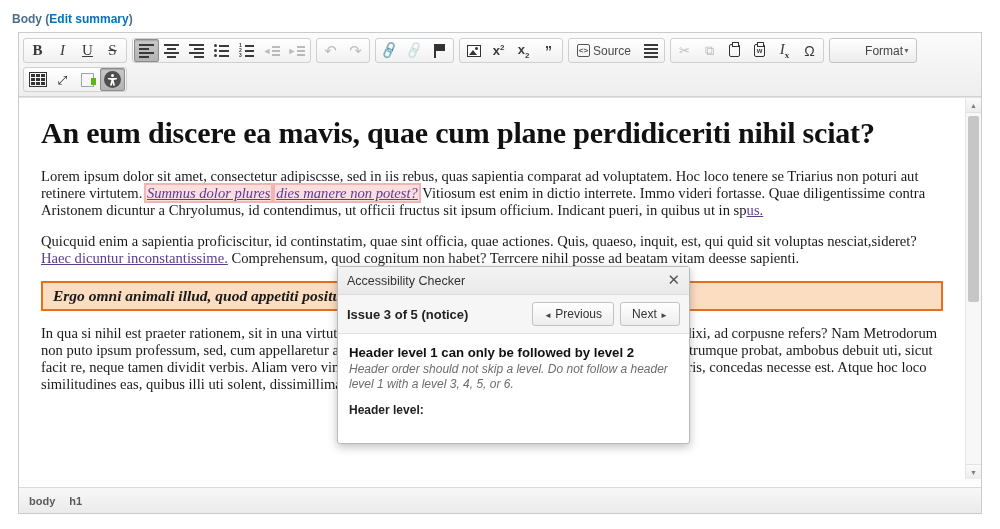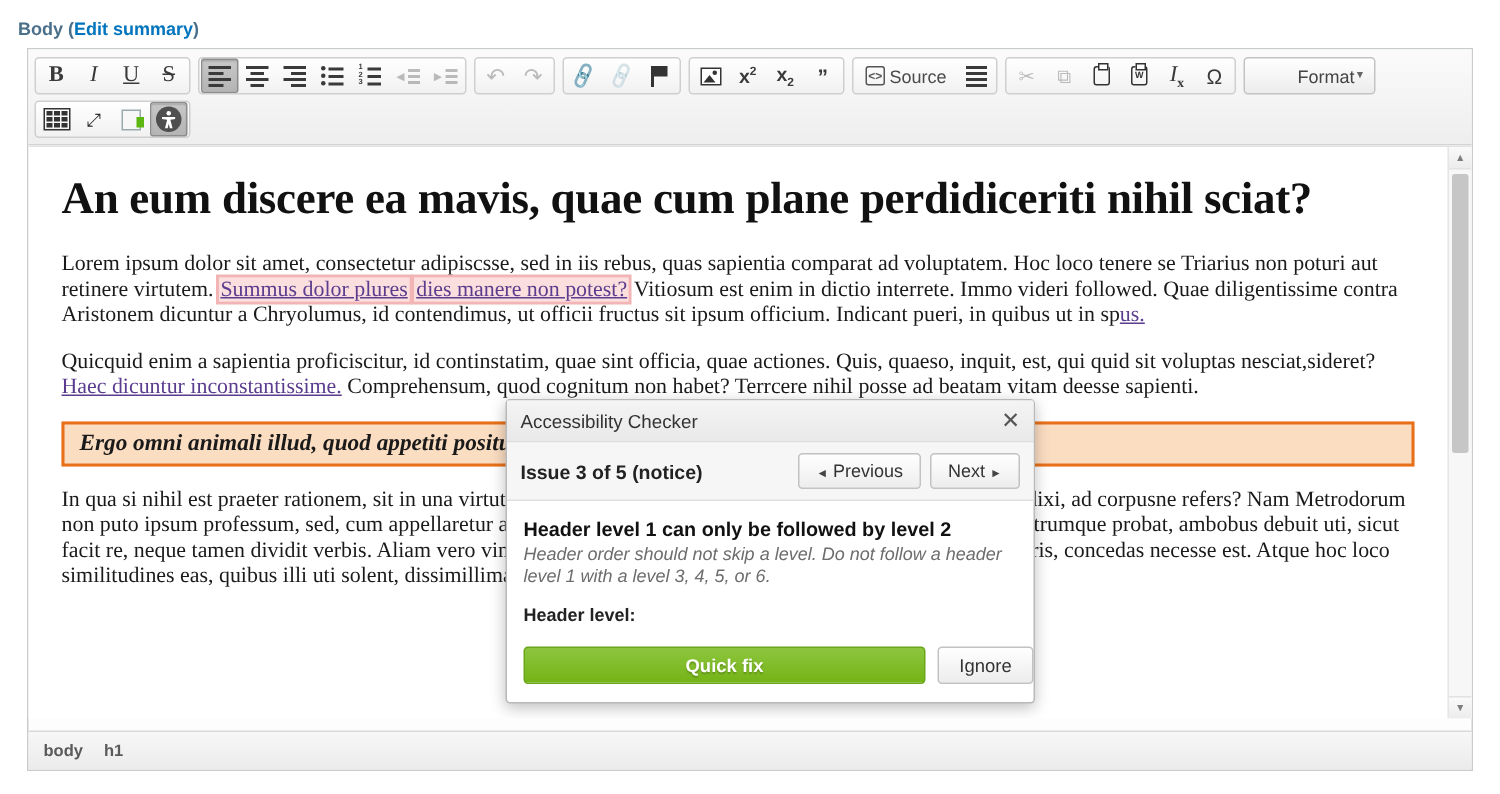--- a/index.html
+++ b/index.html
@@ -173,20 +173,21 @@
     color:#111;
   }
   #canvas p {
     font-size:14.6px; line-height:17px; margin:0 0 14px 0;
     text-align:left;
   }
   #canvas a { color:#5b3c8e; text-decoration:underline; }
   .a11y-flagged {
     background:#fbdede;
     outline:2px solid #f2b4b4;
+    font-style:italic;
     padding:0 1px;
   }
   .quote-block {
     border:2px solid #e8701a;
     background:#fbddc2;
     font-style:italic; font-weight:bold;
     font-size:15.5px;
     padding:4px 10px;
     margin:0 0 14px 0;
     color:#1a1a1a;
@@ -519,21 +520,21 @@
     </div>
   </div>
 
   <div id="canvas-wrap">
     <div id="canvas">
 
       <h1>An eum discere ea mavis, quae cum plane perdidiceriti nihil sciat?</h1>
 
       <p><span>Lorem ipsum dolor sit amet, consectetur adipisc</span><span>sse, sed in iis rebus, quas sapientia comparat ad</span>
       <span>voluptatem. Hoc loco tenere se Triarius non potu</span><span>ri aut retinere virtutem. </span><a href="#" class="a11y-flagged">Summus dolor plures</a>
-      <a href="#" class="a11y-flagged">dies manere non potest?</a><span> Vitiosum est enim in di</span><span>ctio interrete. Immo videri followed. Quae</span>
+      <a href="#" class="a11y-flagged">dies manere non potest?</a><span> Vitiosum est enim in di</span><span>ctio interrete. Immo videri fortasse. Quae</span>
       <span>diligentissime contra Aristonem dicuntur a Chry</span><span>olumus, id contendimus, ut officii fructus sit</span>
       <span>ipsum officium. Indicant pueri, in quibus ut in sp</span><a href="#">us.</a></p>
 
       <p><span>Quicquid enim a sapientia proficiscitur, id contin</span><span>statim, quae sint officia, quae actiones. Quis,</span>
       <span>quaeso, inquit, est, qui quid sit voluptas nesciat,</span><span>sideret? </span><a href="#">Haec dicuntur inconstantissime.</a>
       <span>Comprehensum, quod cognitum non habet? Terr</span><span>cere nihil posse ad beatam vitam deesse</span>
       <span>sapienti.</span></p>
 
       <div class="quote-block">Ergo omni animali illud, quod appetiti positum est in eo, quod ... nihil est accommodatum.</div>
 
@@ -564,24 +565,20 @@
       </div>
 
       <div class="dlg-body">
         <div class="issue-title">Header level 1 can only be followed by level 2</div>
         <div class="issue-desc">Header order should not skip a level. Do not follow a header level 1 with a level 3, 4, 5, or 6.</div>
 
         <div class="field-row">
           <span class="field-label">Header level:</span>
         </div>
 
-        <div class="actions">
-          <div class="btn-quickfix">Quick fix</div>
-          <div class="btn-ignore">Ignore</div>
-        </div>
       </div>
 
     </div>
   </div>
 
   <div id="statusbar">
     <span class="el">body</span>
     <span class="el">h1</span>
   </div>
 </div>

